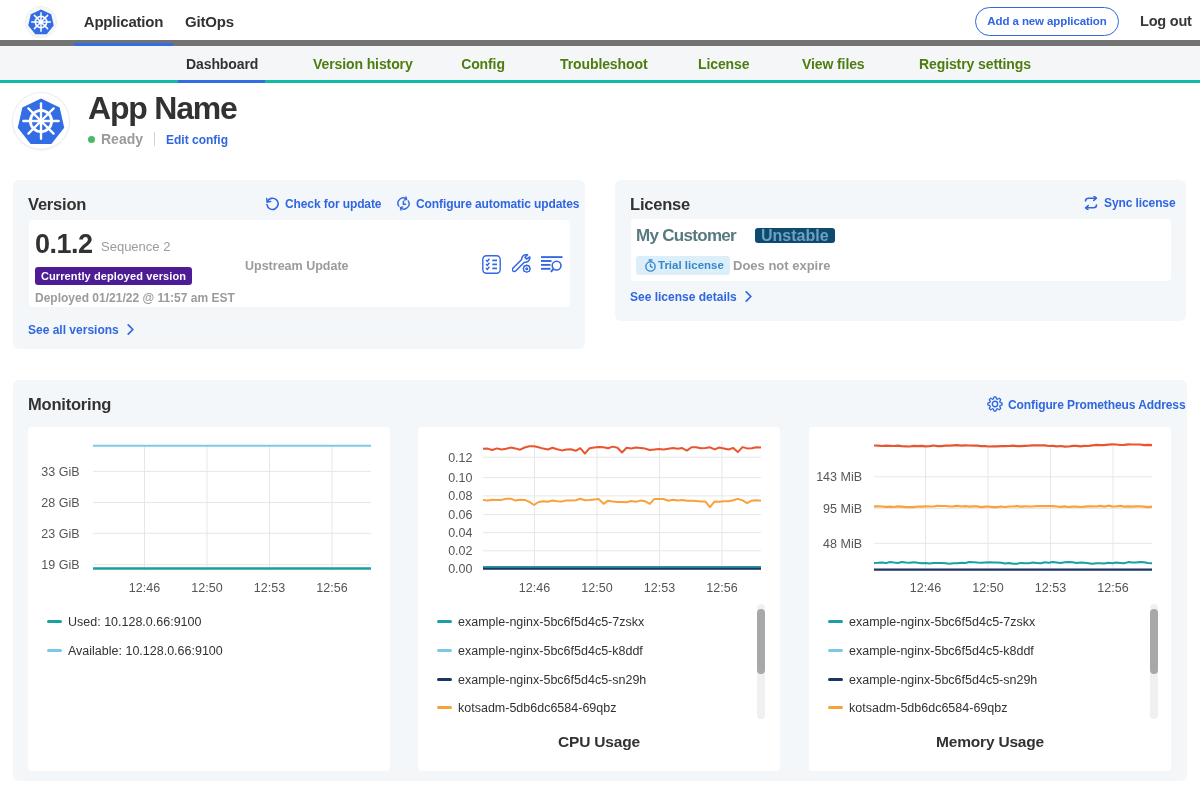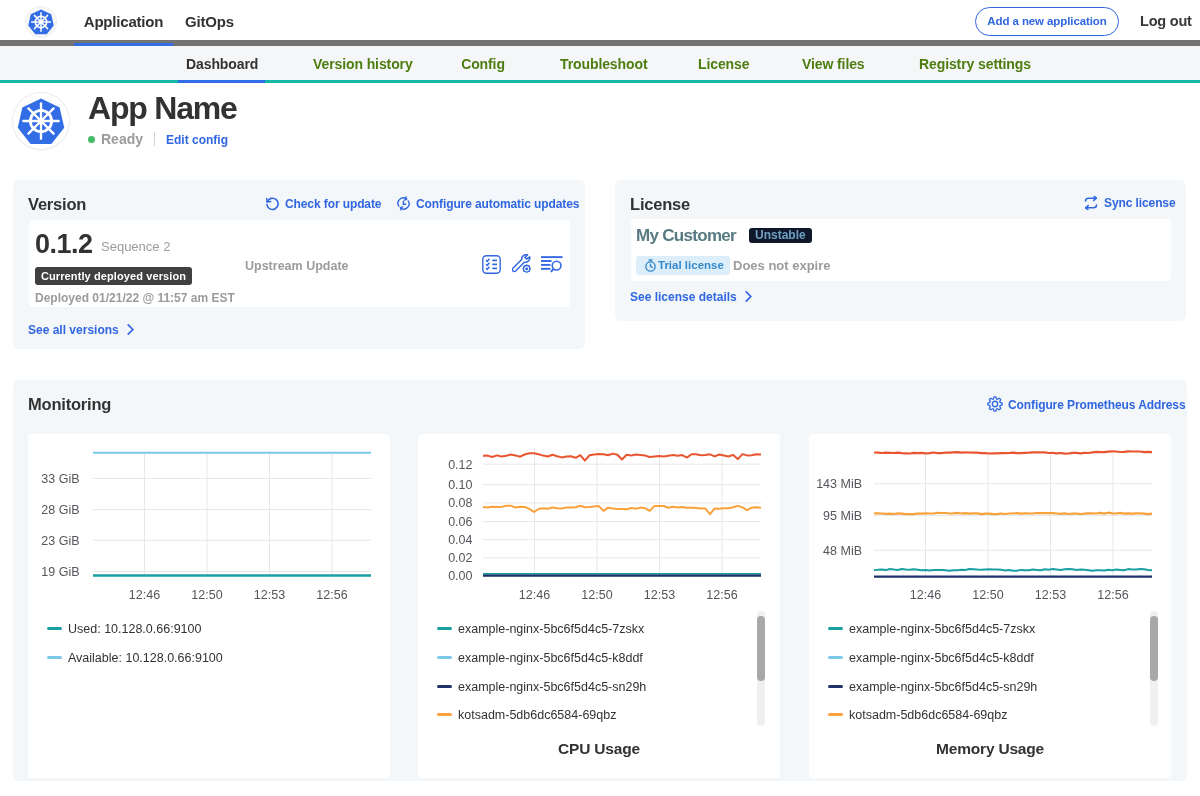--- a/index.html
+++ b/index.html
@@ -40,31 +40,31 @@
 
 
 #vercard { left:13px; top:180px; width:572px; height:169px; }
 
 #liccard { left:615px; top:180px; width:571px; height:141px; }
 
 #moncard { left:13px; top:380px; width:1174px; height:401px; }
 
 .vernum { position:absolute; left:22px; top:49px; font-size:27px; font-weight:800; color:#323232; letter-spacing:-0.5px; }
 .seq { position:absolute; left:88px; top:59px; font-size:13px; font-weight:500; color:#9b9b9b; }
-.greenpill { position:absolute; left:22px; top:87px; height:18px; line-height:18px; padding:0 6px; background:#404040; border-radius:3px; color:#fff; font-size:11px; font-weight:700; white-space:nowrap; letter-spacing:0.1px; }
+.greenpill { position:absolute; left:22px; top:87px; height:18px; line-height:18px; padding:0 6px; background:#4c1d95; border-radius:3px; color:#fff; font-size:11px; font-weight:700; white-space:nowrap; letter-spacing:0.1px; }
 .deployed { position:absolute; left:22px; top:111px; font-size:12px; white-space:nowrap; font-weight:600; color:#9b9b9b; }
 .upstream { position:absolute; left:232px; top:79px; font-size:12.5px; font-weight:600; color:#9b9b9b; }
 
 .custname { position:absolute; left:21px; top:46px; font-size:17px; font-weight:700; color:#577981; letter-spacing:-0.7px; white-space:nowrap; }
-.chanpill { position:absolute; left:134px; top:48px; height:15px; line-height:15px; padding:0 6px; background:#0f172a; border-radius:3px; color:#6fa0c2; font-size:12px; font-weight:600; white-space:nowrap; }
+.chanpill { position:absolute; left:140px; top:48px; height:15px; line-height:15px; padding:0 6px; background:#0c4a6e; border-radius:3px; color:#6fa0c2; font-size:16px; font-weight:600; white-space:nowrap; }
 .trialpill { position:absolute; left:21px; top:76px; height:19px; line-height:19px; padding:0 6px 0 22px; background:#dceefa; border-radius:3px; color:#3588c9; font-size:11.5px; font-weight:700; white-space:nowrap; }
 .noexpire { position:absolute; left:118px; top:78px; font-size:13px; white-space:nowrap; font-weight:600; color:#9b9b9b; }
 
 
-.chartcard { position:absolute; top:54px; width:362px; height:344px; background:#fff; border-radius:4px; }
+.chartcard { position:absolute; top:47px; width:362px; height:344px; background:#fff; border-radius:4px; }
 .charttitle { position:absolute; left:0; width:362px; top:306px; text-align:center; font-size:15.5px; font-weight:700; color:#323232; letter-spacing:-0.2px; }
 .legitem { position:absolute; font-size:12.5px; color:#323232; }
 .legdash { position:absolute; width:15px; height:2.5px; border-radius:2px; }
 .sbar-track { position:absolute; width:8px; border-radius:4px; background:#f0f0f0; }
 .sbar-thumb { position:absolute; width:8px; border-radius:4px; background:#a8a8a8; }
 </style>
 </head>
 <body>
 
 <div class="topnav">

